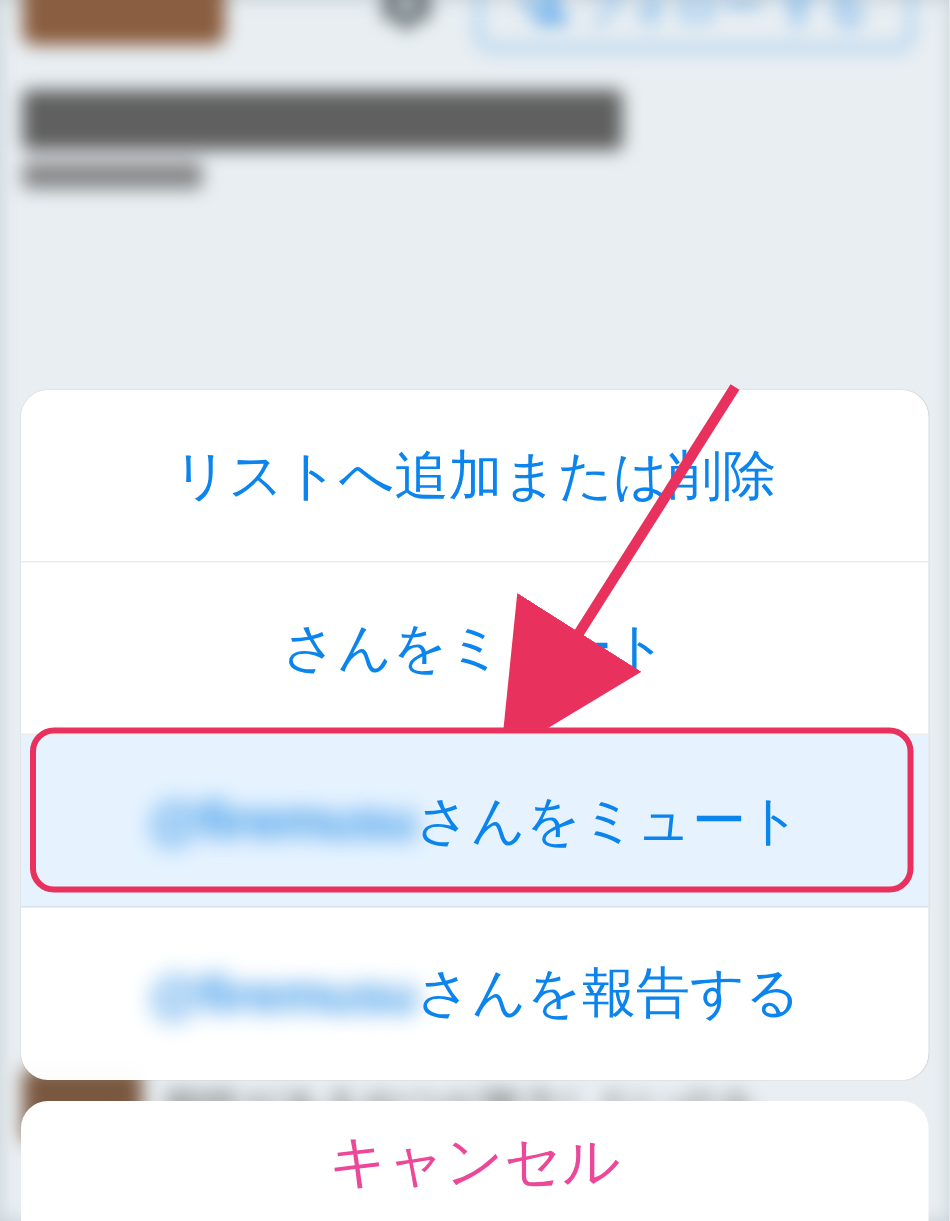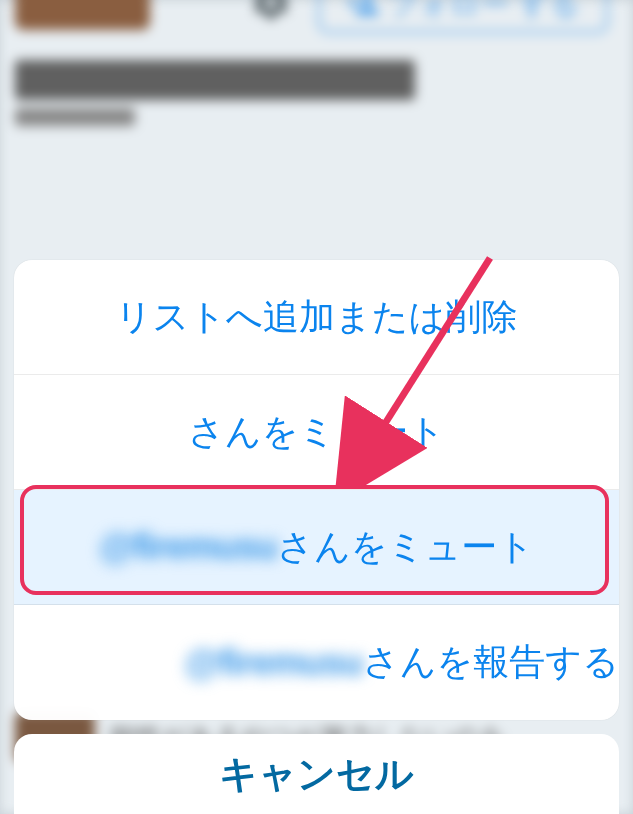--- a/index.html
+++ b/index.html
@@ -111,42 +111,42 @@
       height: 115px;
       display: flex;
       align-items: center;
       justify-content: center;
       font-size: 36px;
       color: #0b84ee;
       border-bottom: 1px solid rgba(0,0,0,0.08);
       position: relative;
       gap: 0;
     }
-    .sheet-item:last-child { border-bottom: none; justify-content: flex-end; }
+    .sheet-item:last-child { border-bottom: none; }
     .sheet-item.highlight {
       background: rgba(200,228,255,0.45);
     }
     .blur-user {
       display: inline-block;
       color: #3b98e8;
       filter: blur(7px);
       font-weight: 600;
       letter-spacing: -1px;
     }
     .cancel-card {
       background: #fff;
       border-radius: 18px 18px 0 0;
       margin-top: 14px;
       height: 80px;
       display: flex;
       align-items: center;
       justify-content: center;
       font-size: 38px;
-      font-weight: 700;
-      color: #0369a1;
+      font-weight: 400;
+      color: #ec4899;
     }
     .highlight-box {
       position: absolute;
       top: 485px;
       left: 20px;
       right: 24px;
       height: 110px;
       border: 4px solid #e8315d;
       border-radius: 16px;
       pointer-events: none;

